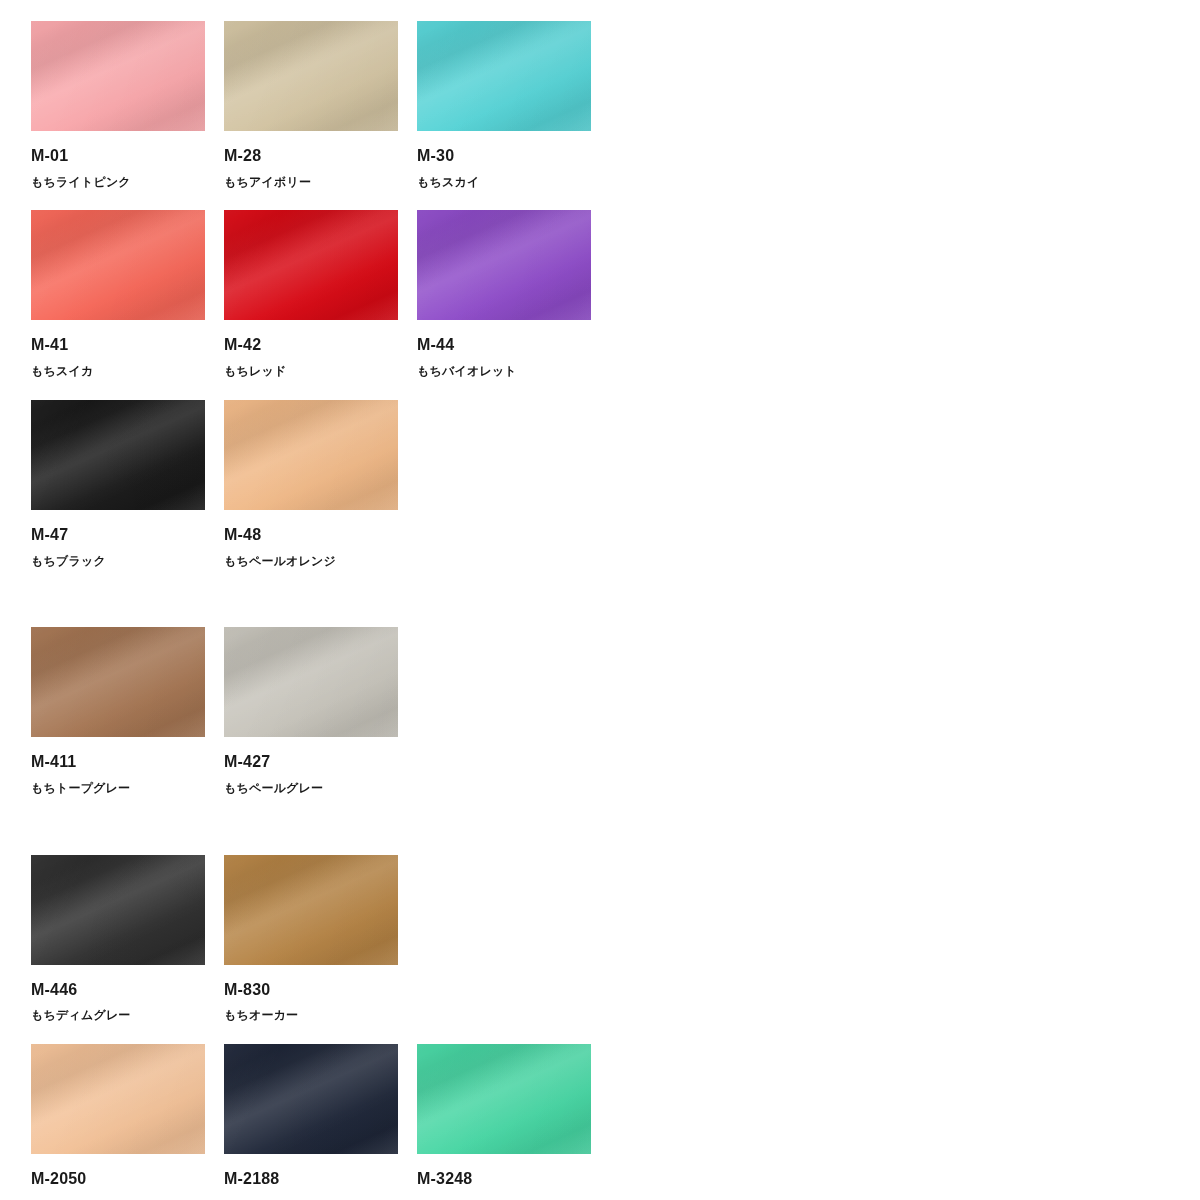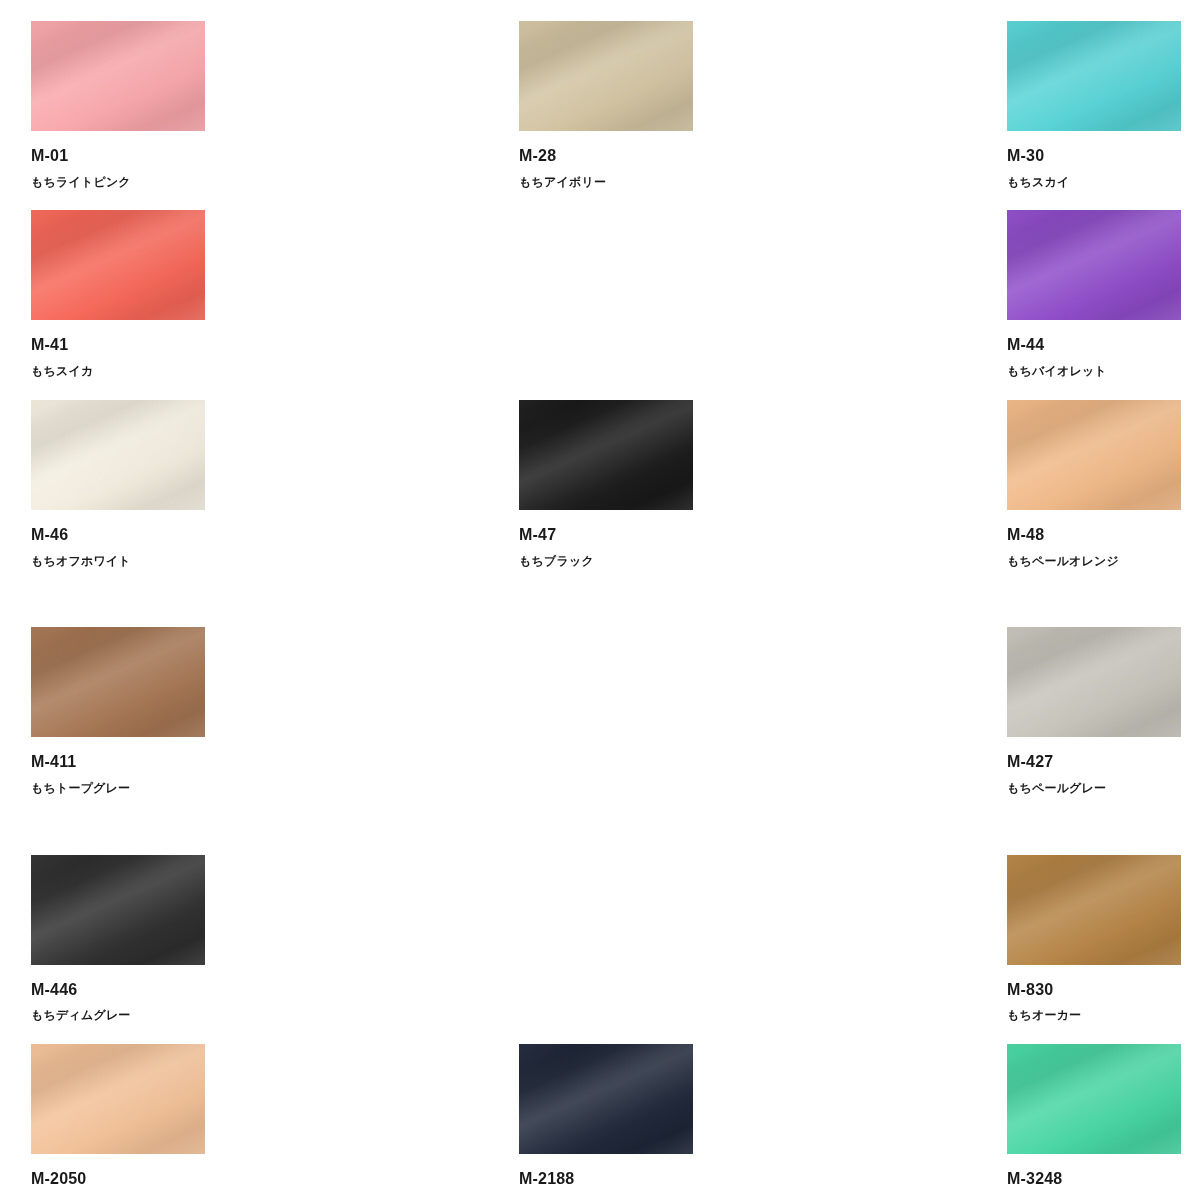--- a/index.html
+++ b/index.html
@@ -21,21 +21,20 @@
     width: 1200px;
     padding: 21px 0 0 31px;
     box-sizing: border-box;
   }
 
   .swatch-row {
     display: flex;
     flex-direction: row;
     align-items: flex-start;
     margin-bottom: 22px;
-    justify-content: space-between;
   }
   .swatch-row.row-gap-tall {
     margin-bottom: 60px;
   }
 
   .swatch-cell {
     width: 174px;
     margin-right: 19px;
     box-sizing: border-box;
   }
@@ -162,40 +161,40 @@
       <div class="swatch-cell">
         <div class="swatch-chip" style="background: rgb(247, 102, 87);">
           <div class="fold-a"></div>
           <div class="fold-b"></div>
           <div class="fold-c"></div>
         </div>
         <div class="swatch-code">M-41</div>
         <div class="swatch-name">もちスイカ</div>
       </div>
       <div class="swatch-cell">
+        <div class="swatch-chip" style="background: rgb(217, 9, 20);">
+          <div class="fold-a"></div>
+          <div class="fold-b"></div>
+          <div class="fold-c"></div>
+        </div>
+        <div class="swatch-code">M-42</div>
+        <div class="swatch-name">もちレッド</div>
+      </div>
+      <div class="swatch-cell">
         <div class="swatch-chip" style="background: rgb(142, 75, 201);">
           <div class="fold-a"></div>
           <div class="fold-b"></div>
           <div class="fold-c"></div>
         </div>
         <div class="swatch-code">M-44</div>
         <div class="swatch-name">もちバイオレット</div>
       </div>
     </div>
     <div class="swatch-row row-gap-tall">
       <div class="swatch-cell">
-        <div class="swatch-chip" style="background: rgb(243, 237, 223);">
-          <div class="fold-a"></div>
-          <div class="fold-b"></div>
-          <div class="fold-c"></div>
-        </div>
-        <div class="swatch-code">M-46</div>
-        <div class="swatch-name">もちオフホワイト</div>
-      </div>
-      <div class="swatch-cell">
         <div class="swatch-chip" style="background: rgb(25, 25, 25);">
           <div class="fold-a"></div>
           <div class="fold-b"></div>
           <div class="fold-c"></div>
         </div>
         <div class="swatch-code">M-47</div>
         <div class="swatch-name">もちブラック</div>
       </div>
       <div class="swatch-cell">
         <div class="swatch-chip" style="background: rgb(240, 184, 134);">

